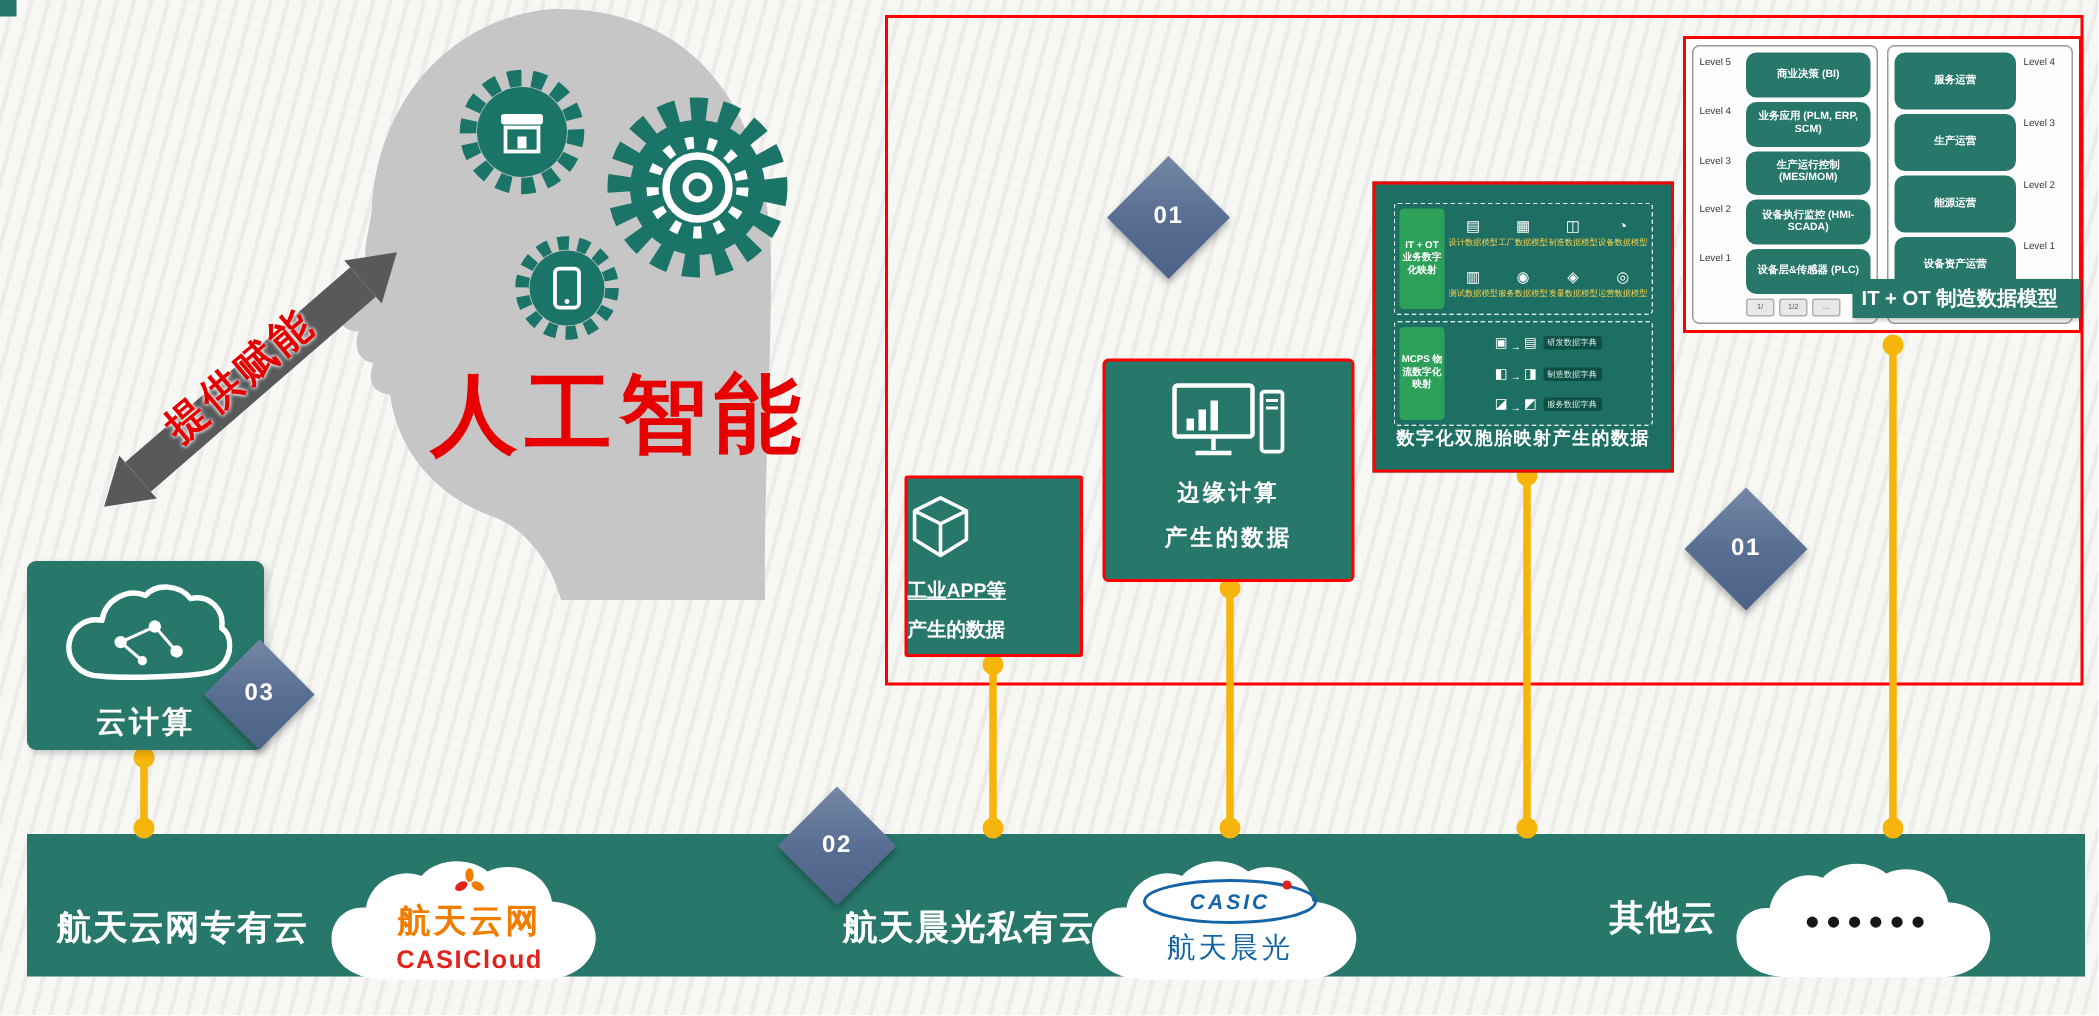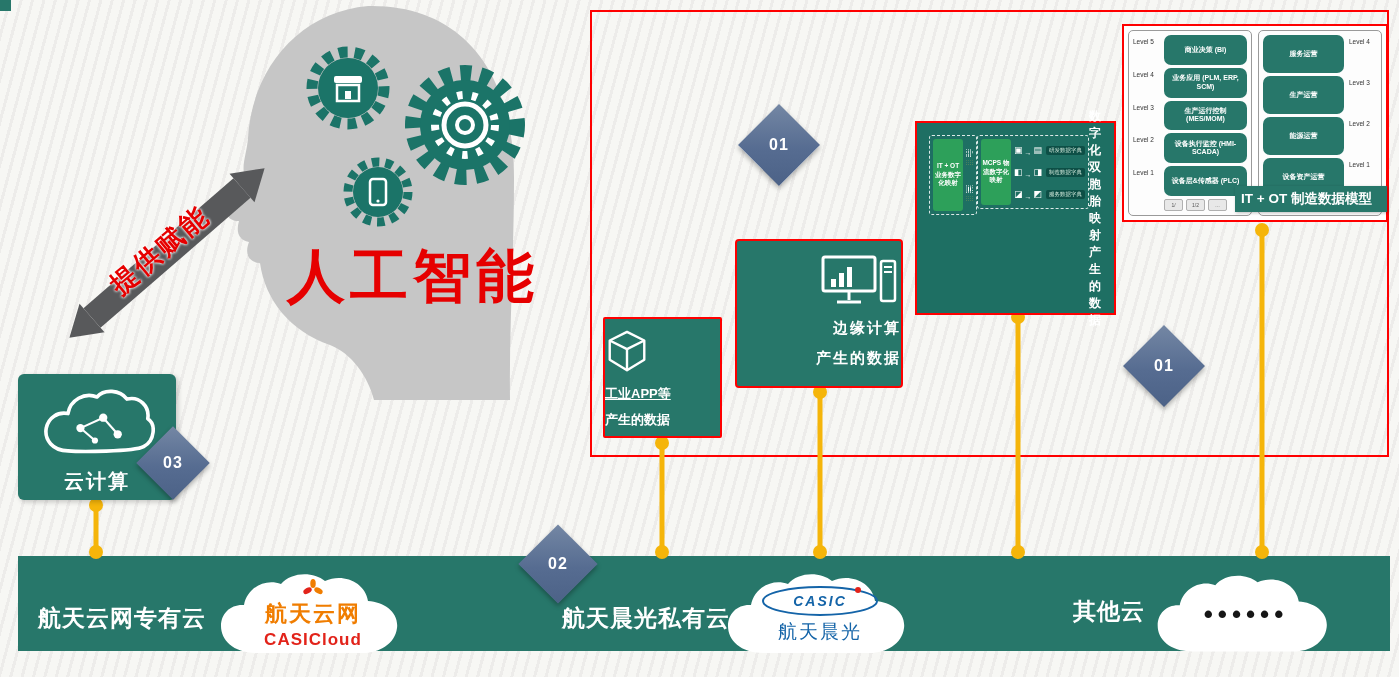--- a/index.html
+++ b/index.html
@@ -39,26 +39,26 @@
   .cloudbox{left:18px;top:374px;width:158px;height:126px;background:#27776a;border-radius:6px;z-index:3;
     display:flex;flex-direction:column;align-items:center;box-shadow:2px 2px 5px rgba(0,0,0,.2)}
   .cloudbox-label{color:#fff;font-weight:bold;font-size:20px;letter-spacing:2px;margin-top:2px}
 
   .appbox{left:603px;top:317px;width:119px;height:121px;background:#27776a;border:2px solid #ff0000;border-radius:2px;
     z-index:3;display:flex;flex-direction:column;box-sizing:border-box}
   .app-line1{font-size:13px;font-weight:bold;color:#fff;text-decoration:underline;margin-top:8px}
   .app-line2{font-size:13px;font-weight:bold;color:#fff;margin-top:8px}
 
   .edgebox{left:735px;top:239px;width:168px;height:149px;background:#27776a;border:2px solid #ff0000;border-radius:4px;
-    z-index:3;display:flex;flex-direction:column;align-items:flex-end;box-sizing:border-box}
+    z-index:3;display:flex;flex-direction:column;align-items:center;box-sizing:border-box}
   .edge-line1{font-size:15px;font-weight:bold;color:#fff;letter-spacing:2px;margin-top:8px}
   .edge-line2{font-size:15px;font-weight:bold;color:#fff;letter-spacing:2px;margin-top:11px}
 
   .dtwin{left:915px;top:121px;width:201px;height:194px;background:#1e6f63;border:2px solid #ff0000;z-index:3;
-    display:flex;flex-direction:row;padding:12px;box-sizing:border-box}
+    display:flex;flex-direction:column;padding:12px;box-sizing:border-box}
   .dt-section{border:1px dashed rgba(255,255,255,.85);border-radius:3px;display:flex;gap:3px;padding:3px;box-sizing:border-box}
   .dt-s1{height:80px;margin-bottom:4px}
   .dt-s2{height:74px}
   .dt-side{width:30px;background:#2da05a;border-radius:3px;color:#fff;font-size:6.5px;font-weight:bold;
     display:flex;align-items:center;justify-content:center;text-align:center;line-height:1.3;padding:1px;box-sizing:border-box}
   .dt-grid{flex:1;display:grid;grid-template-columns:repeat(4,1fr);grid-auto-rows:1fr;gap:1px}
   .dt-cell{display:flex;flex-direction:column;align-items:center;justify-content:center;overflow:hidden}
   .dt-ic{color:#fff;font-size:10px;line-height:1}
   .dt-lbl{color:#ffd24a;font-size:5.5px;margin-top:1px;white-space:nowrap}
   .dt-flows{flex:1;display:flex;flex-direction:column;justify-content:space-around}

